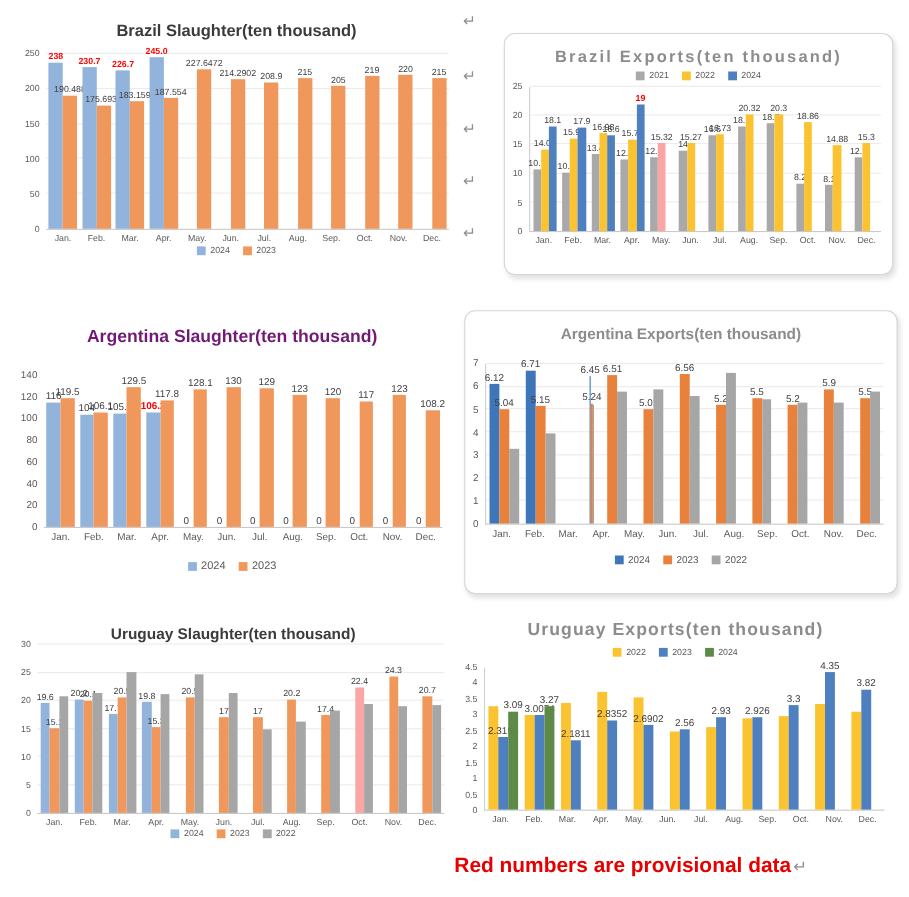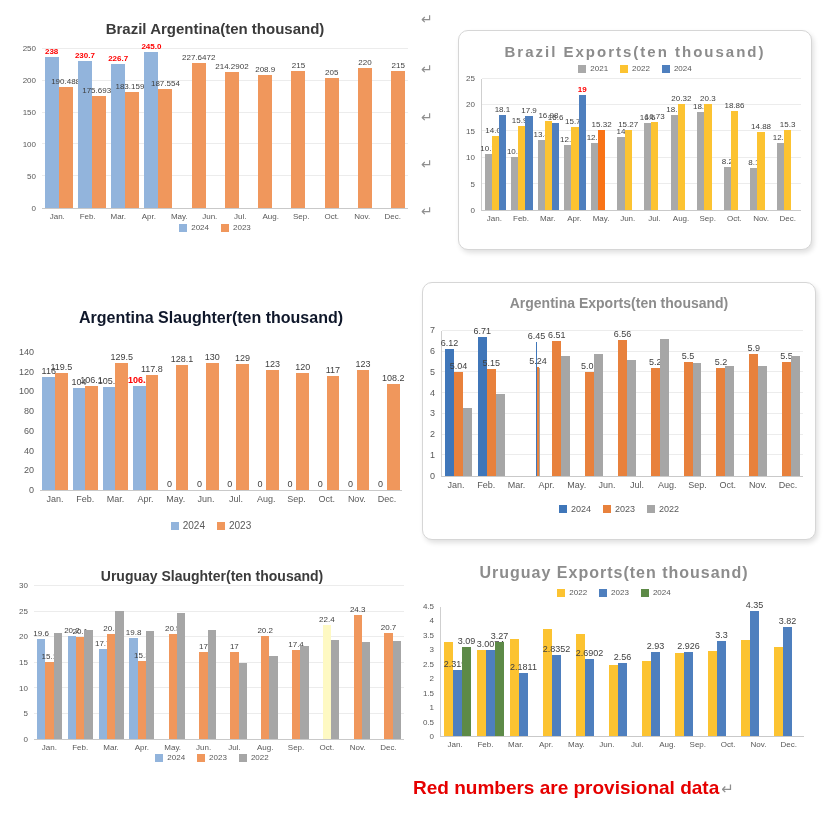--- a/index.html
+++ b/index.html
@@ -35,21 +35,21 @@
   .c0 .title{margin-top:14px;font-size:15px;}
   .c0 .plotwrap{height:160px;margin-top:12px;}
   .c0 .legend{margin-top:2px;}
 
   .c1{left:458px;top:30px;width:352px;height:218px;--yw:22px;--rp:10px;}
   .c1 .title{margin-top:12px;font-size:15px;letter-spacing:2px;}
   .c1 .legend{margin-top:4px;}
   .c1 .plotwrap{height:132px;margin-top:6px;}
 
   .c2{left:10px;top:282px;width:402px;--yw:30px;--rp:10px;}
-  .c2 .title{margin-top:27px;font-size:16px;color:#0f172a;}
+  .c2 .title{margin-top:16px;font-size:16px;color:#701a75;}
   .c2 .plotwrap{height:138px;margin-top:26px;}
   .c2 .legend{margin-top:16px;}
   .c2 .ytick,.c2 .xlabel{font-size:9px;}
   .c2 .dlabel{font-size:9px;}
   .c2 .legend-item{font-size:10px;}
 
   .c3{left:422px;top:282px;width:392px;height:256px;--yw:18px;--rp:12px;}
   .c3 .title{margin-top:12px;font-size:14px;}
   .c3 .plotwrap{height:146px;margin-top:20px;}
   .c3 .legend{margin-top:14px;}
@@ -71,21 +71,21 @@
   .return-mark{position:absolute;color:#8f8f8f;font-size:14px;line-height:1;}
   .note{position:absolute;left:413px;top:777px;font-weight:700;font-size:19px;}
   .note-return{color:#8f8f8f;font-size:15px;font-weight:400;margin-left:2px;}
 </style>
 </head>
 <body>
 
 <div class="page">
 
   <div class="chart c0">
-    <div class="title">Brazil Argentina(ten thousand)</div>
+    <div class="title">Brazil Slaughter(ten thousand)</div>
   <div class="plotwrap">
         <div class="yticks">
           <span class="ytick" style="bottom: calc(0% - 4px);">0</span>
           <span class="ytick" style="bottom: calc(20% - 4px);">50</span>
           <span class="ytick" style="bottom: calc(40% - 4px);">100</span>
           <span class="ytick" style="bottom: calc(60% - 4px);">150</span>
           <span class="ytick" style="bottom: calc(80% - 4px);">200</span>
           <span class="ytick" style="bottom: calc(100% - 4px);">250</span>
         </div>
         <div class="plot">
@@ -148,20 +148,26 @@
             <div class="group">
               <div class="bar" style="height: 0%;"></div>
               <div class="bar" style="height: 86%; background: rgb(240, 151, 92);">
                 <span class="dlabel">215</span>
               </div>
             </div>
             <div class="group">
               <div class="bar" style="height: 0%;"></div>
               <div class="bar" style="height: 82%; background: rgb(240, 151, 92);">
                 <span class="dlabel">205</span>
+              </div>
+            </div>
+            <div class="group">
+              <div class="bar" style="height: 0%;"></div>
+              <div class="bar" style="height: 87.6%; background: rgb(240, 151, 92);">
+                <span class="dlabel">219</span>
               </div>
             </div>
             <div class="group">
               <div class="bar" style="height: 0%;"></div>
               <div class="bar" style="height: 88%; background: rgb(240, 151, 92);">
                 <span class="dlabel">220</span>
               </div>
             </div>
             <div class="group">
               <div class="bar" style="height: 0%;"></div>
@@ -271,21 +277,21 @@
                 <span class="dlabel">15.76</span>
               </div>
               <div class="bar" style="height: 88%; background: rgb(78, 127, 190);">
                 <span class="dlabel red-label">19</span>
               </div>
             </div>
             <div class="group">
               <div class="bar" style="height: 50.8%; background: rgb(169, 169, 169);">
                 <span class="dlabel">12.7</span>
               </div>
-              <div class="bar" style="height: 61.28%; background: #f97316;">
+              <div class="bar" style="height: 61.28%; background: #fca5a5;">
                 <span class="dlabel">15.32</span>
               </div>
               <div class="bar" style="height: 0%;"></div>
             </div>
             <div class="group">
               <div class="bar" style="height: 56%; background: rgb(169, 169, 169);">
                 <span class="dlabel">14</span>
               </div>
               <div class="bar" style="height: 61.08%; background: rgb(252, 195, 49);">
                 <span class="dlabel">15.27</span>
@@ -729,21 +735,21 @@
             </div>
             <div class="group">
               <div class="bar" style="height: 0%;"></div>
               <div class="bar" style="height: 58%; background: rgb(240, 151, 92);">
                 <span class="dlabel">17.4</span>
               </div>
               <div class="bar" style="height: 60.6667%; background: rgb(166, 166, 166);"></div>
             </div>
             <div class="group">
               <div class="bar" style="height: 0%;"></div>
-              <div class="bar" style="height: 74.6667%; background: #fef9c3;">
+              <div class="bar" style="height: 74.6667%; background: #fca5a5;">
                 <span class="dlabel">22.4</span>
               </div>
               <div class="bar" style="height: 64.6667%; background: rgb(166, 166, 166);"></div>
             </div>
             <div class="group">
               <div class="bar" style="height: 0%;"></div>
               <div class="bar" style="height: 81%; background: rgb(240, 151, 92);">
                 <span class="dlabel">24.3</span>
               </div>
               <div class="bar" style="height: 63.3333%; background: rgb(166, 166, 166);"></div>

